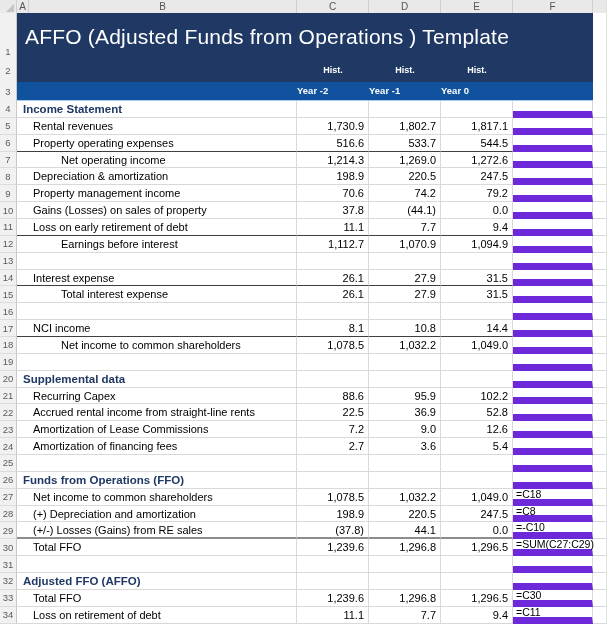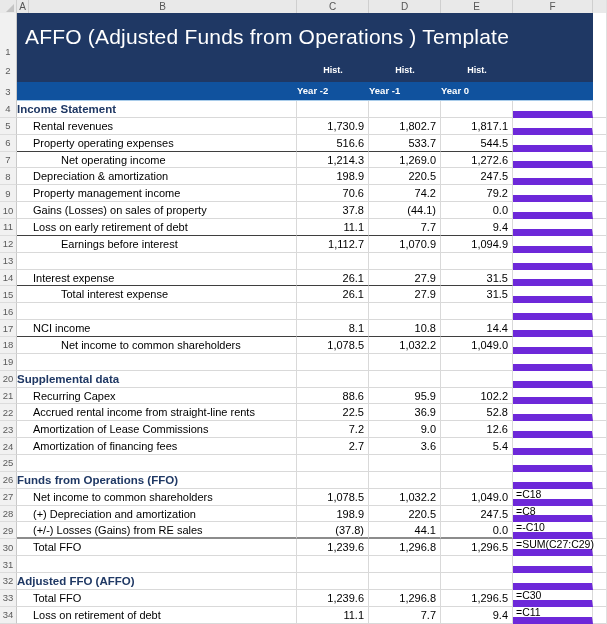--- a/index.html
+++ b/index.html
@@ -53,21 +53,21 @@
   
   #body { display:flex; flex-direction:column; }
   .xrow { display:flex; height:16.871px; flex:0 0 auto; }
   .gut { width:17px; flex:0 0 auto; background:#f1f1f1;
          border-right:1px solid #c9c9c9; border-bottom:1px solid #dcdcdc;
          font-size:9.5px; color:#5a5a5a; text-align:center;
          display:flex; align-items:center; justify-content:center; }
   .lab { width:280px; flex:0 0 auto; border-right:1px solid #d9d9d9;
          border-bottom:1px solid #d9d9d9; font-size:11px; color:#000;
          display:flex; align-items:center; white-space:nowrap; overflow:hidden; }
-  .lab.section { font-weight:700; color:var(--navy); font-size:11.5px; }
+  .lab.section { font-weight:700; color:var(--navy); padding-left:6px; font-size:11.5px; }
   .lab.item { padding-left:16px; }
   .lab.subtotal { padding-left:44px; }
   .val { width:72px; flex:0 0 auto; border-right:1px solid #d9d9d9;
          border-bottom:1px solid #d9d9d9; font-size:11px; color:#000;
          display:flex; align-items:center; justify-content:flex-end;
          padding-right:4px; white-space:nowrap; }
   .fml { width:80px; flex:0 0 auto; border-right:1px solid #d9d9d9;
          border-bottom:7px solid #6d28d9; font-size:10.5px; color:#000;
          display:flex; align-items:center; padding-left:3px;
          white-space:nowrap; overflow:visible; z-index:1; }

